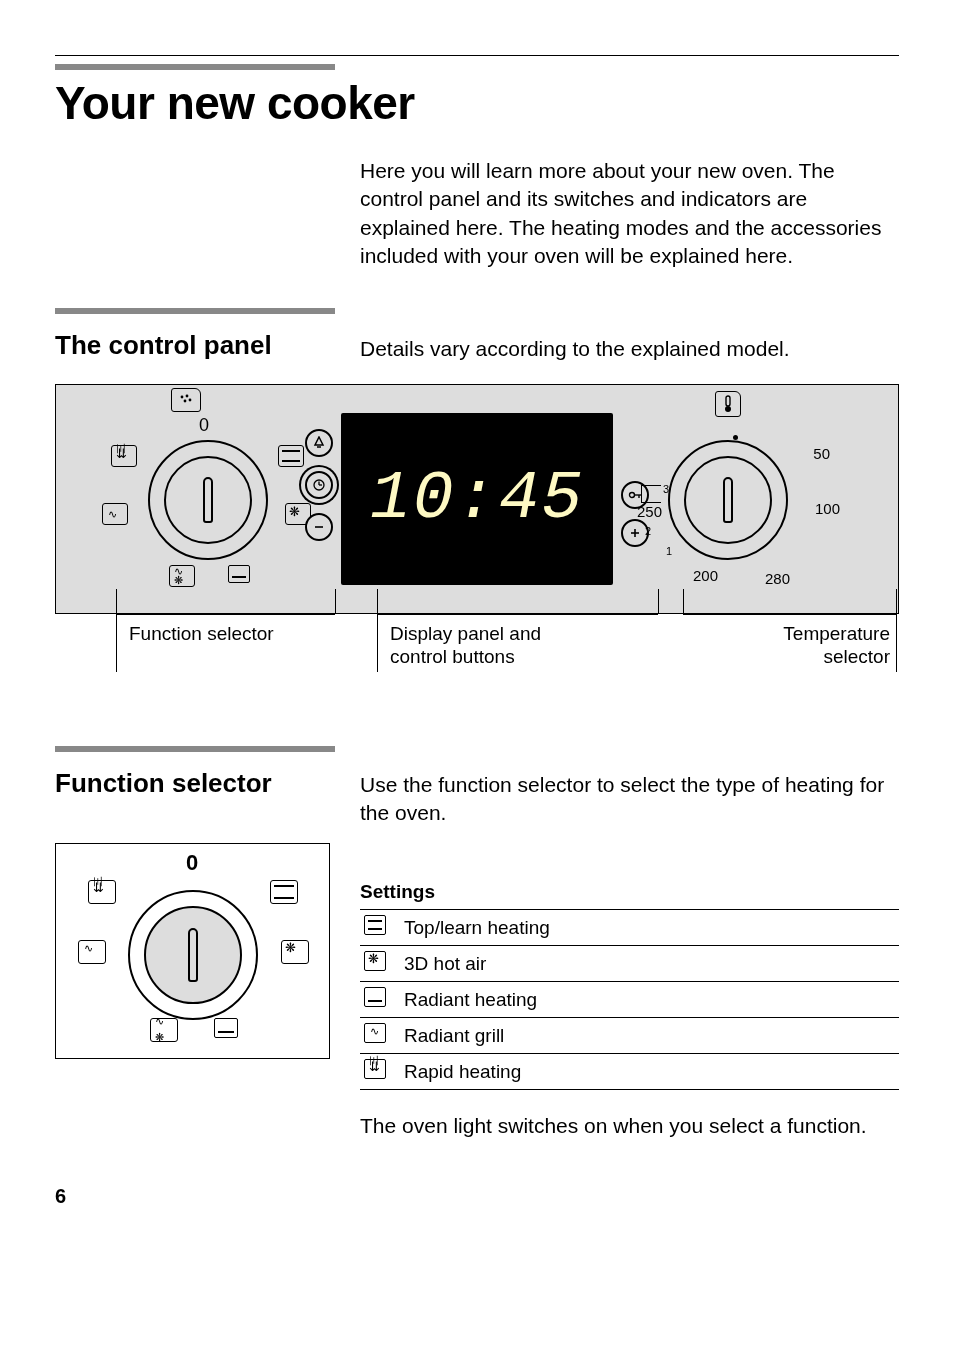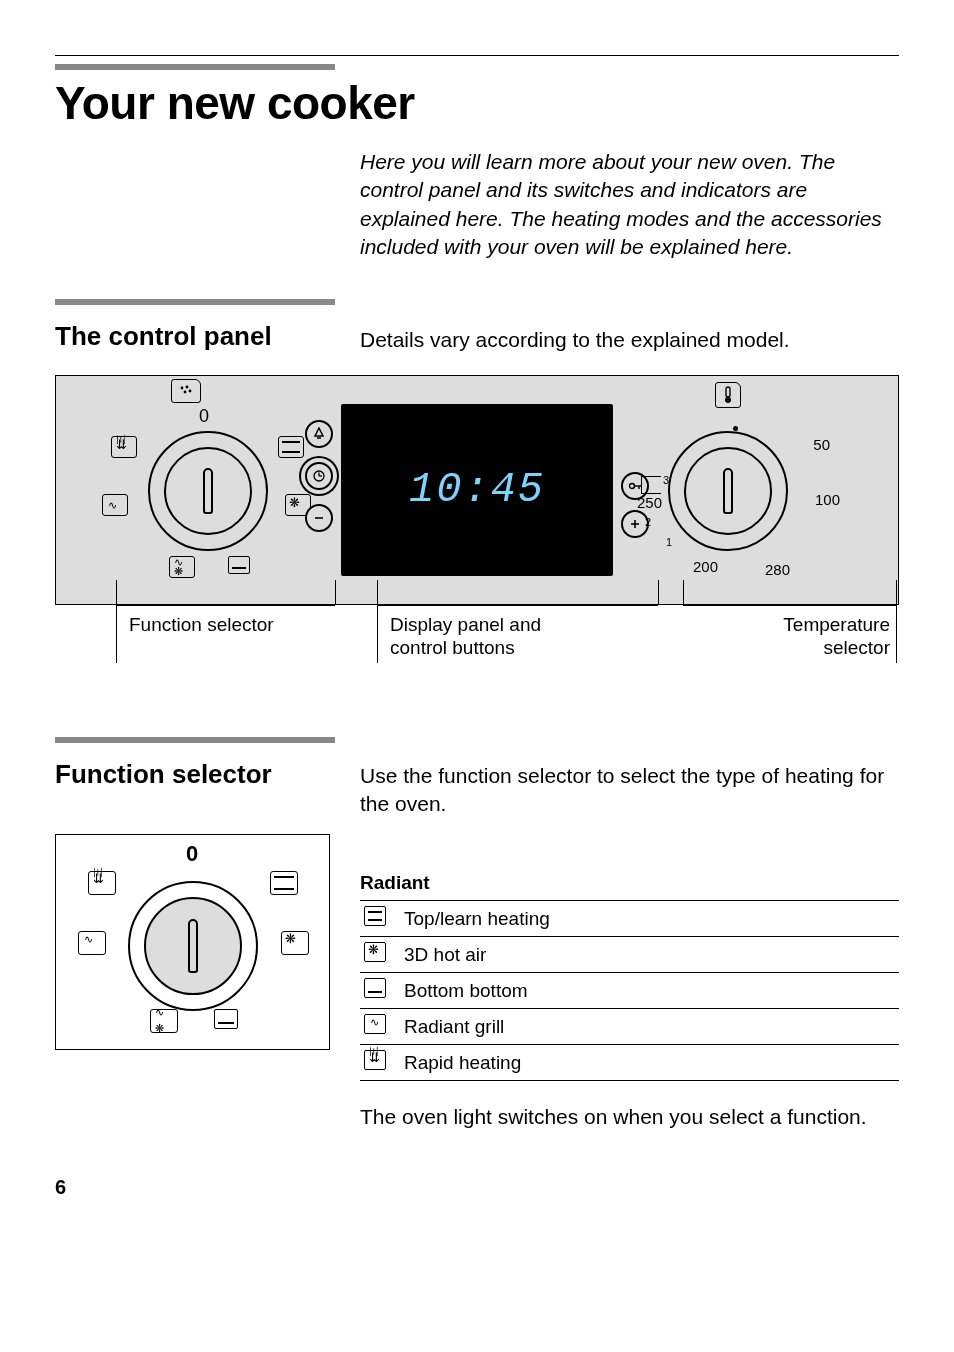--- a/index.html
+++ b/index.html
@@ -6,21 +6,21 @@
   body {
     font-family: Arial, Helvetica, sans-serif;
     background: #fff;
     color: #000;
     width: 954px;
     padding: 55px 55px 30px 55px;
   }
   .topline { height: 1px; background: #000; margin-bottom: 0; }
   .title-bar { height: 6px; width: 280px; background: #888; margin-top: 8px; }
   h1.page-title { font-size: 46px; font-weight: bold; margin-top: 6px; letter-spacing: -0.5px; }
-  .intro-block { margin-left: 305px; margin-top: 18px; font-size: 21px; line-height: 1.35; font-style: italic; }
+  .intro-block { margin-left: 305px; margin-top: 27px; font-size: 21px; line-height: 1.35; }
   .section-bar { height: 6px; width: 280px; background: #888; margin-top: 38px; }
   h2.section-title { font-size: 26px; font-weight: bold; margin-top: 16px; }
   .section-para { margin-left: 305px; margin-top: 10px; font-size: 21px; line-height: 1.35; }
   .section-para.top-align { margin-top: -26px; }
   
   
   .panel-wrap { margin-top: 20px; }
   .panel { border: 1.5px solid #000; background: #ddd; height: 230px; position: relative; }
   
   
@@ -51,21 +51,21 @@
   .tl100 { right:58px; top:115px; }
   .tl150 { right:108px; top:185px; }
   .tl200 { right:180px; top:182px; }
   .tl250 { right:236px; top:118px; }
   .tl1   { right:226px; top:160px; font-size:11px; }
   .tl2   { right:247px; top:140px; font-size:11px; }
   .temp-dot { position:absolute; width:5px; height:5px; background:#000; border-radius:50%; right:160px; top:50px; }
   
   
   .display-bg { position:absolute; left:285px; top:28px; width:272px; height:172px; background:#000; border-radius:2px; display:flex; align-items:center; justify-content:center; }
-  .display-time { font-family: "Courier New", monospace; color:#7dd3fc; font-size:42px; font-style:italic; letter-spacing:2px;text-align:right; }
+  .display-time { font-family: "Courier New", monospace; color:#fef9c3; font-size:68px; font-style:italic; letter-spacing:2px;text-align:right; }
   
   
   .btn-col-left { position:absolute; left:249px; top:34px; }
   .btn-col-right { position:absolute; left:565px; top:86px; }
   .ctl-btn { width:28px; height:28px; border:2px solid #000; border-radius:50%; margin:10px 0; display:flex; align-items:center; justify-content:center; font-size:15px; background:#ddd; }
   .ctl-btn.double { box-shadow: 0 0 0 4px #ddd, 0 0 0 6px #000; margin:14px 0;}
   
   
   .callouts { position:relative; }
   .callout-line-v { position:absolute; width:1px; background:#000; }
@@ -268,34 +268,34 @@
         <span class="tbl-icon g-bot" style="border:1.5px solid #000;display:block;width:24px;height:20px;border-radius:2px"></span>
       </span>
     <div class="dial-outer">
       <div class="dial-inner">
           <div class="dial-pointer" style="height:54px;"></div>
         </div>
     </div>
   </div>
 
   <div class="settings-block">
-    <div class="settings-title">Radiant</div>
+    <div class="settings-title">Settings</div>
     <table class="settings-table">
       <tbody>
           <tr>
         <td class="icon-cell"><span class="tbl-icon g-tb"></span></td>
         <td>Top/learn heating</td>
       </tr>
       <tr>
         <td class="icon-cell"><span class="tbl-icon g-fan"></span></td>
         <td>3D hot air</td>
       </tr>
       <tr>
         <td class="icon-cell"><span class="tbl-icon g-bot"></span></td>
-        <td>Bottom bottom</td>
+        <td>Radiant heating</td>
       </tr>
       <tr>
         <td class="icon-cell"><span class="tbl-icon g-rg"></span></td>
         <td>Radiant grill</td>
       </tr>
       <tr>
         <td class="icon-cell"><span class="tbl-icon g-rh"></span></td>
         <td>Rapid heating</td>
       </tr>
     </tbody>

